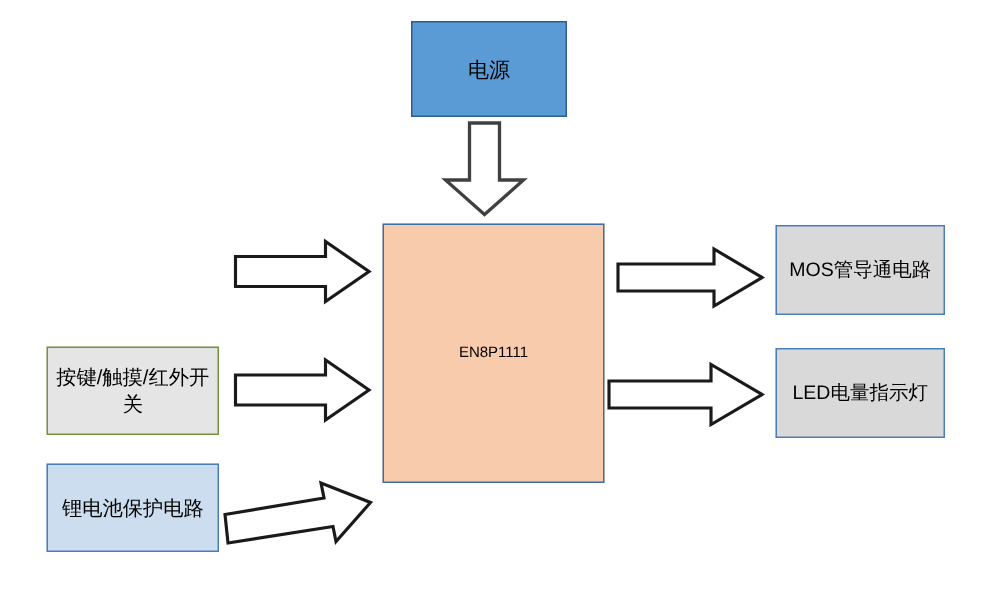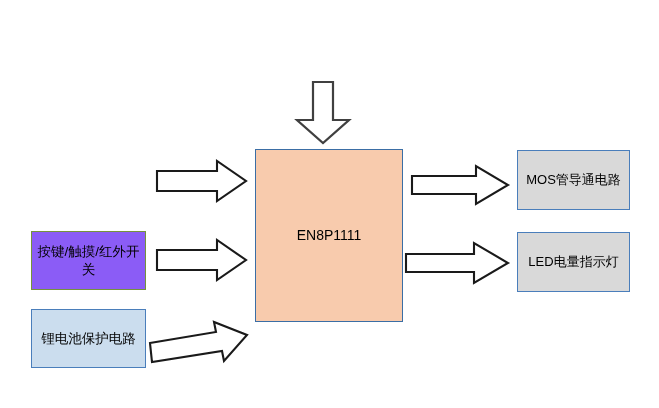--- a/index.html
+++ b/index.html
@@ -37,31 +37,31 @@
   .b-power {
     left: 274px; top: 14px; width: 104px; height: 64px;
     background: #5B9BD5;
     border: 1px solid #2E5E8E;
     font-size: 14px;
   }
   .b-mcu {
     left: 255px; top: 149px; width: 148px; height: 173px;
     background: #F8CBAD;
     border: 1px solid #3B6EA5;
-    font-size: 14px;
+    font-size: 10px;
   }
   .b-charge {
     left: 31px; top: 153px; width: 115px; height: 59px;
     background: #FFE699;
     border: 1px solid #4A7EBB;
     font-size: 13.5px;
   }
   .b-switch {
     left: 31px; top: 231px; width: 115px; height: 59px;
-    background: #8b5cf6;
+    background: #e5e5e5;
     border: 1px solid #76933C;
     font-size: 13.5px;
   }
   .b-protect {
     left: 31px; top: 309px; width: 115px; height: 59px;
     background: #CBDDEE;
     border: 1px solid #4A7EBB;
     font-size: 13.5px;
     justify-content: center;
   }
@@ -91,20 +91,23 @@
   .a-l2     { left: 157px; top: 239px; width: 90px;  height: 42px; }
   .a-l3     { left: 150px; top: 319px; width: 100px; height: 46px; }
   .a-r1     { left: 412px; top: 165px; width: 98px;  height: 40px; }
   .a-r2     { left: 406px; top: 241px; width: 104px; height: 44px; }
 </style>
 </head>
 <body>
 
 <div id="canvas">
 
+  <div class="block b-power">
+    <span class="block-text">电源</span>
+  </div>
 
   <div class="block b-mcu">
     <span class="block-text">EN8P1111</span>
   </div>
 
 
   <div class="block b-switch">
     <span class="block-text">按键/触摸/红外开关</span>
   </div>
 

